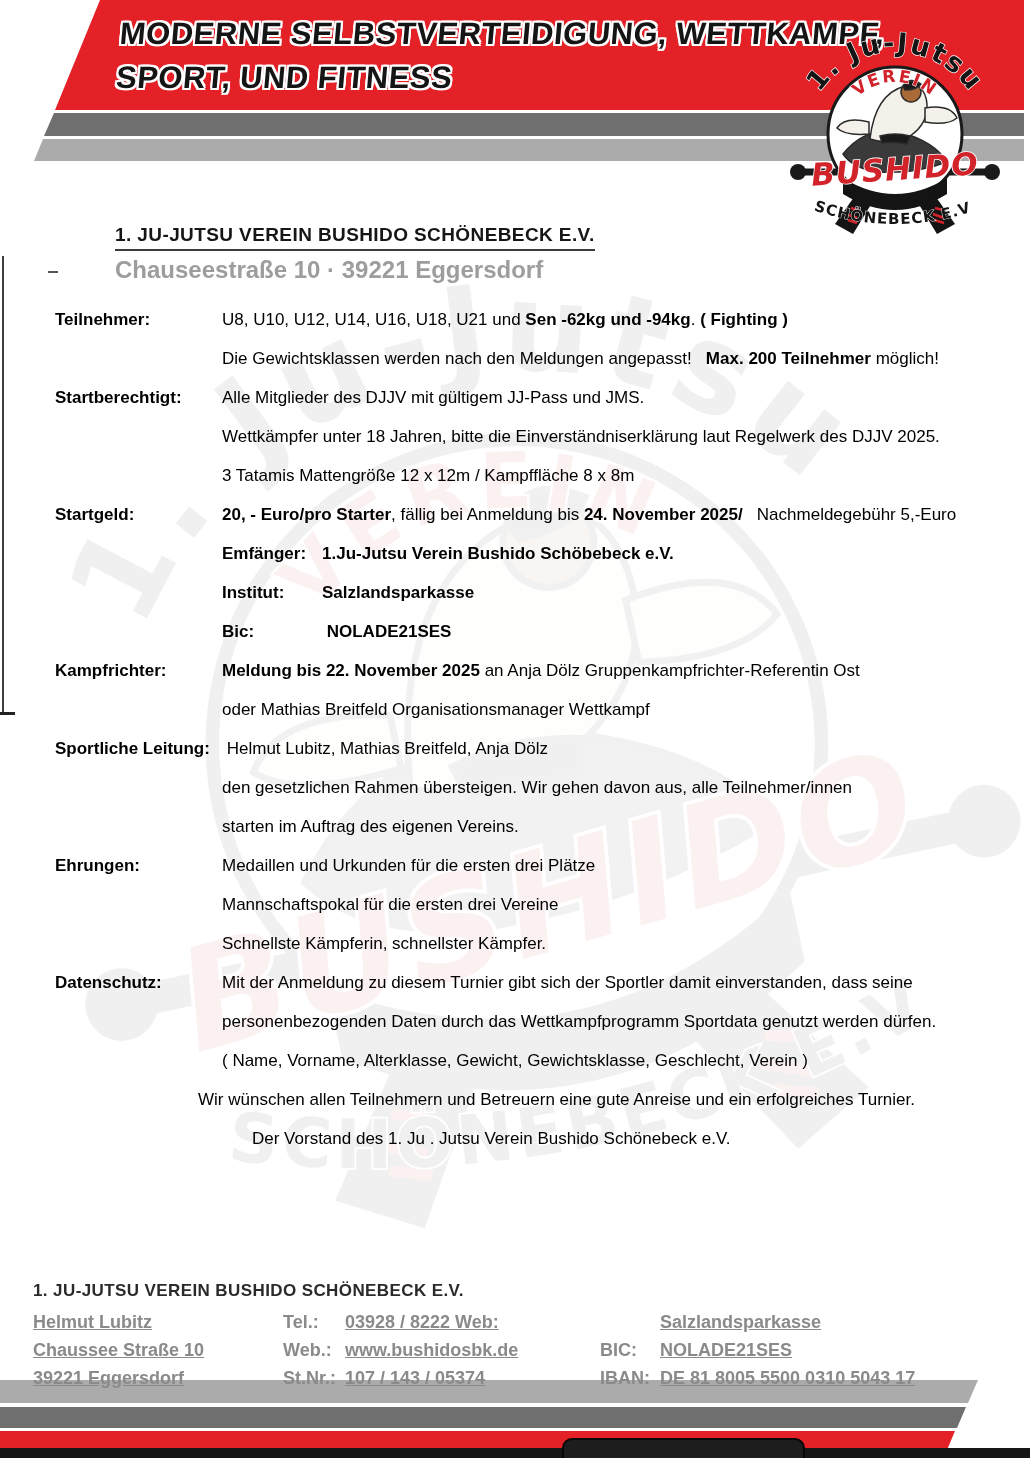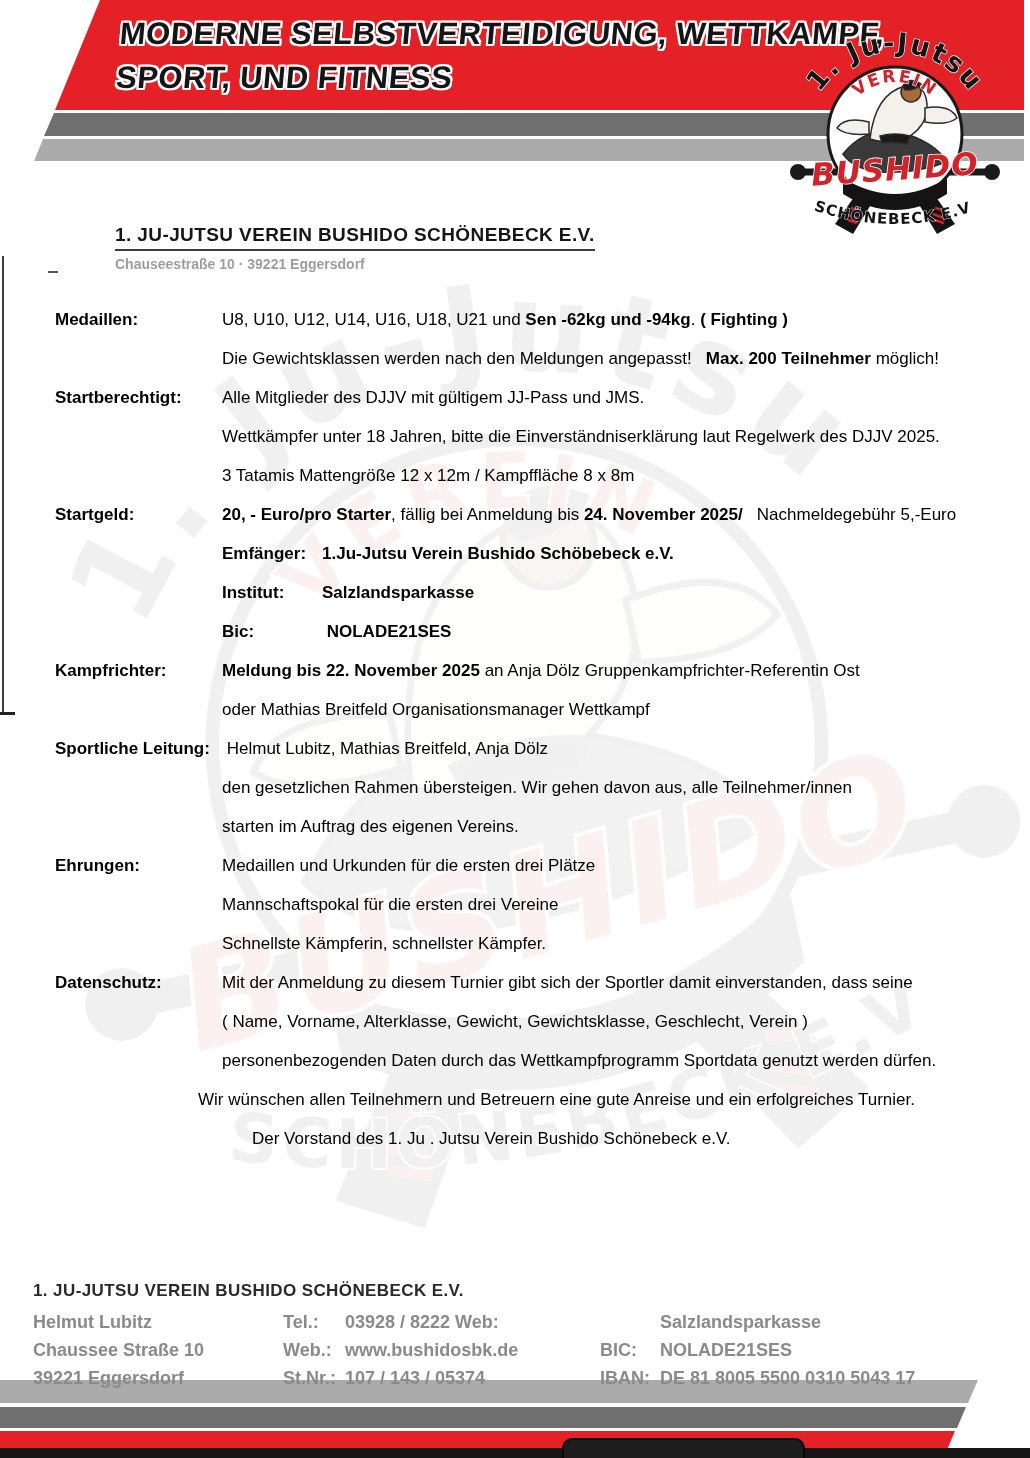--- a/index.html
+++ b/index.html
@@ -29,41 +29,41 @@
           fill:#d2222a;stroke:#fff;stroke-width:1px;paint-order:stroke;}
   .lg-bushido{font-family:"DejaVu Sans",sans-serif;font-style:italic;font-weight:800;font-size:31px;
           fill:#d2222a;stroke:#fff;stroke-width:1.6px;paint-order:stroke;letter-spacing:1px;}
   .lg-bottom{font-family:"DejaVu Sans",sans-serif;font-weight:700;font-size:15px;letter-spacing:1px;
           fill:#141414;stroke:#fff;stroke-width:.8px;paint-order:stroke;}
 
   
   .sender{position:absolute;left:115px;top:224px;z-index:2;}
   .sender-name{display:inline-block;font-weight:800;font-size:19px;letter-spacing:.4px;color:#161616;
                border-bottom:2px solid #3c3c3c;padding-bottom:3px;}
-  .sender-address{margin-top:5px;font-weight:700;font-size:14px;color:#9d9d9d;}
+  .sender-address{margin-top:5px;font-weight:700;font-size:24px;color:#9d9d9d;}
 
   
   .fold-line{position:absolute;left:2px;top:256px;width:2px;height:456px;background:#3f3f3f;z-index:2;}
   .fold-dash-1{position:absolute;left:48px;top:271px;width:10px;height:2px;background:#555;z-index:2;}
   .fold-dash-2{position:absolute;left:0;top:712px;width:15px;height:3px;background:#222;z-index:2;}
 
   
   .body-rows{position:absolute;left:55px;top:300px;width:930px;z-index:2;font-size:17px;}
   .row{display:flex;line-height:39px;white-space:nowrap;}
   .row .lbl{flex:0 0 auto;min-width:167px;font-weight:bold;}
   .row .txt{flex:1 1 auto;}
   .row .inner{display:inline-block;width:100px;font-weight:bold;}
   .row .b{font-weight:bold;}
   .row.c1{padding-left:143px;justify-content:flex-end;}
   .row.c2{padding-left:197px;}
 
   
   .footer{position:absolute;left:33px;top:1281px;width:975px;z-index:2;}
   .f-heading{font-weight:800;font-size:17px;letter-spacing:.4px;color:#2a2a2a;margin-bottom:7px;}
-  .f-cols{display:flex;font-size:18px;font-weight:700;color:#8a8a8a;line-height:28px;}
+  .f-cols{display:flex;font-size:18px;font-weight:700;color:#8a8a8a;line-height:28px;text-decoration:underline;}
   .f-col1{width:250px;}
   .f-col2{width:317px;}
   .f-col3{flex:1;}
   .f-lbl{display:inline-block;width:62px;}
   .f-lbl3{display:inline-block;width:60px;}
 
   
   .stripe-light-bottom{top:1380px;height:23px;width:1030px;background:#ababab;
       clip-path:polygon(0 0,978px 0,968px 23px,0 23px);}
   .stripe-dark-bottom{top:1407px;height:21px;width:1030px;background:#6f6f6f;
@@ -144,21 +144,21 @@
     <div class="sender-name">1. JU-JUTSU VEREIN BUSHIDO SCHÖNEBECK E.V.</div>
     <div class="sender-address">Chauseestraße 10 · 39221 Eggersdorf</div>
   </div>
 
   <div class="fold-line"></div>
   <div class="fold-dash-1"></div>
   <div class="fold-dash-2"></div>
 
   <div class="body-rows" id="bodyRows">
       <div class="row">
-        <span class="lbl">Medaillen:</span>
+        <span class="lbl">Teilnehmer:</span>
         <span class="txt"><span>U8, U10, U12, U14, U16, U18, U21 und </span><span class="b">Sen -62kg und -94kg</span><span>. </span><span class="b">( Fighting )</span></span>
       </div>
       <div class="row">
         <span class="lbl"></span>
         <span class="txt"><span>Die Gewichtsklassen werden nach den Meldungen angepasst!&nbsp;&nbsp; </span><span class="b">Max. 200 Teilnehmer</span><span> möglich!</span></span>
       </div>
       <div class="row">
         <span class="lbl">Startberechtigt:</span>
         <span class="txt"><span>Alle Mitglieder des DJJV mit gültigem JJ-Pass und JMS.</span></span>
       </div>
@@ -217,25 +217,25 @@
       <div class="row">
         <span class="lbl"></span>
         <span class="txt"><span>Schnellste Kämpferin, schnellster Kämpfer.</span></span>
       </div>
       <div class="row">
         <span class="lbl">Datenschutz:</span>
         <span class="txt"><span>Mit der Anmeldung zu diesem Turnier gibt sich der Sportler damit einverstanden, dass seine</span></span>
       </div>
       <div class="row">
         <span class="lbl"></span>
+        <span class="txt"><span>personenbezogenden Daten durch das Wettkampfprogramm Sportdata genutzt werden dürfen.</span></span>
+      </div>
+      <div class="row">
+        <span class="lbl"></span>
         <span class="txt"><span>( Name, Vorname, Alterklasse, Gewicht, Gewichtsklasse, Geschlecht, Verein )</span></span>
-      </div>
-      <div class="row">
-        <span class="lbl"></span>
-        <span class="txt"><span>personenbezogenden Daten durch das Wettkampfprogramm Sportdata genutzt werden dürfen.</span></span>
       </div>
       <div class="row c1">
         <span class="txt"><span>Wir wünschen allen Teilnehmern und Betreuern eine gute Anreise und ein erfolgreiches Turnier.</span></span>
       </div>
       <div class="row c2">
         <span class="txt"><span>Der Vorstand des 1. Ju . Jutsu Verein Bushido Schönebeck e.V.</span></span>
       </div>
     </div>
 
   <div class="footer">

